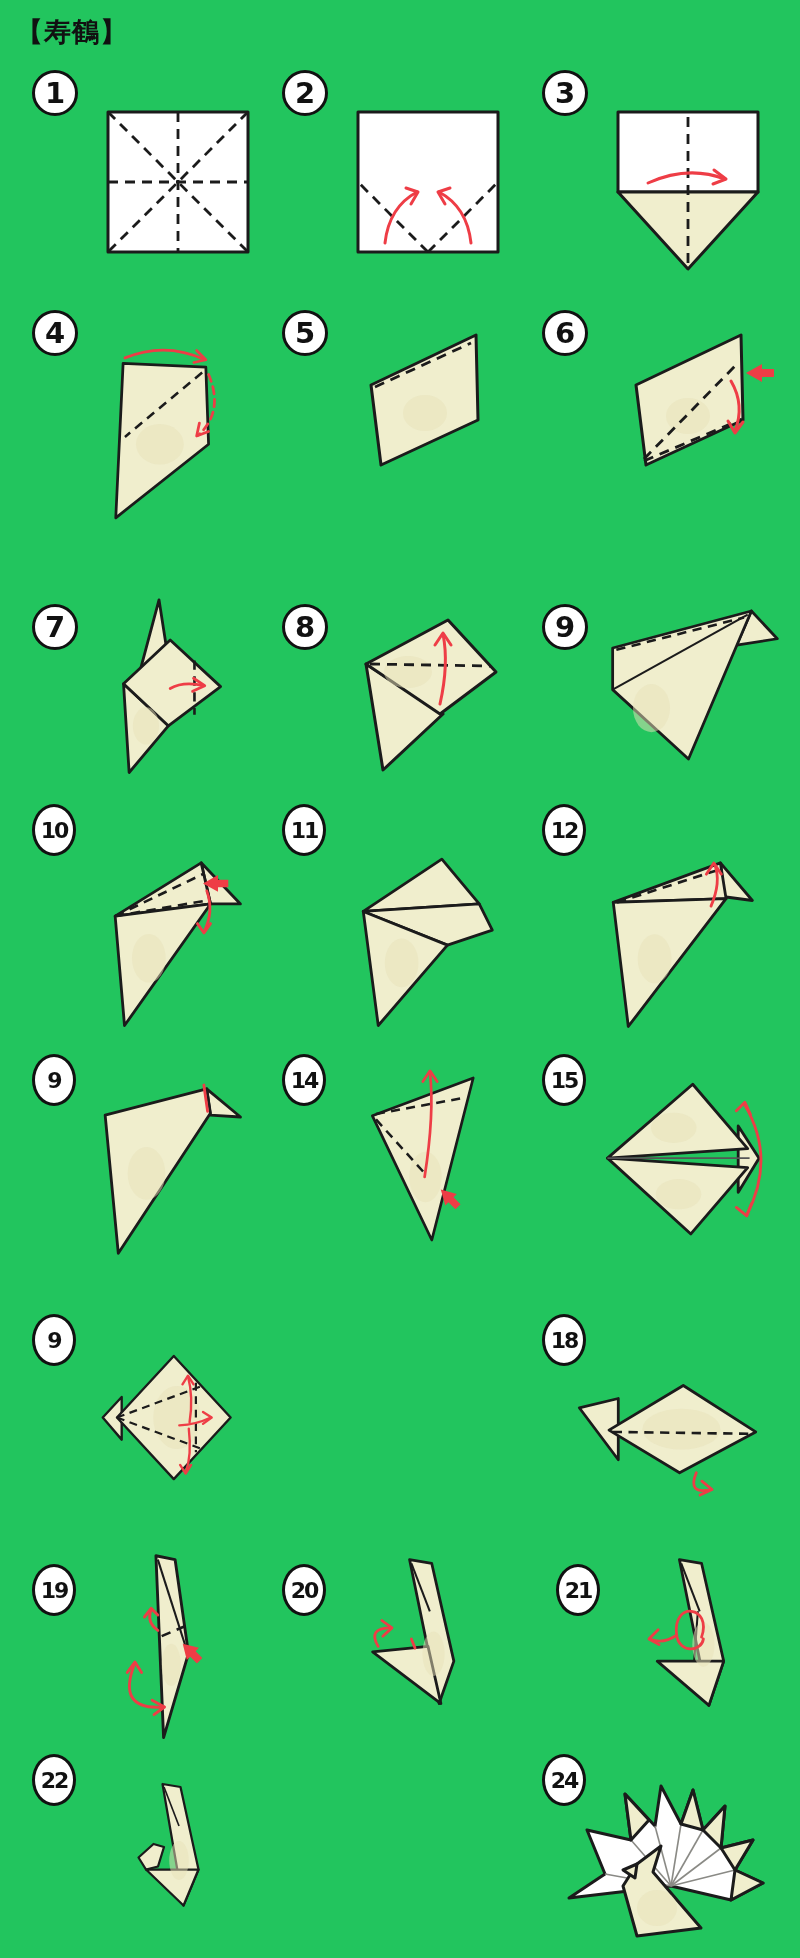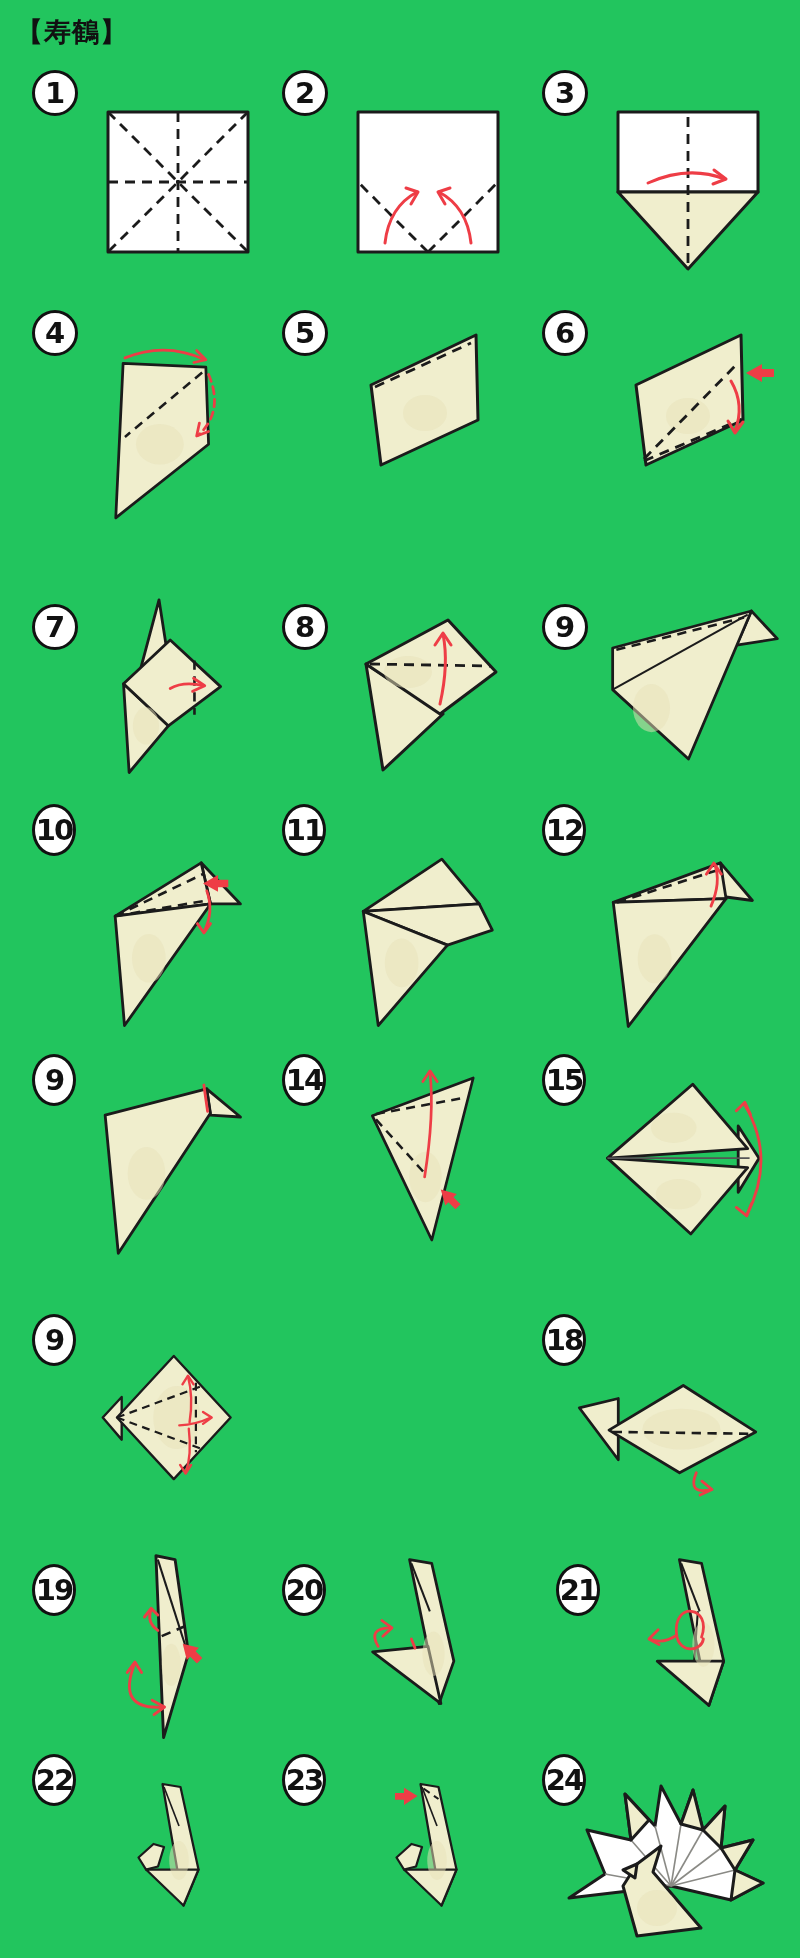--- a/index.html
+++ b/index.html
@@ -6,21 +6,21 @@
     --paper:#f0eecd; --outline:#1b1b1b; --red:#ee3d46; --shade:#e8e1ba; --gray:#8a8a85;
   }
   html,body{margin:0;padding:0;background:#fff;}
   #page{position:relative;width:800px;height:1958px;background:#22c55e;overflow:hidden;
         font-family:"DejaVu Sans",sans-serif;}
   #title{position:absolute;left:16px;top:14px;font-size:27px;font-weight:bold;color:#111;letter-spacing:1px;}
   .cell{position:absolute;width:250px;}
   .badge{position:absolute;left:4px;top:14px;width:46px;height:46px;border:3px solid #111;
          border-radius:50%;display:flex;align-items:center;justify-content:center;
          font-size:29px;font-weight:600;color:#111;box-sizing:border-box;background:#fff;}
-  .badge.wide{width:44px;height:52px;font-size:29px;letter-spacing:-2px;}
+  .badge.wide{width:44px;height:52px;font-size:22px;letter-spacing:-2px;}
   .diag{position:absolute;}
   
   .paper{fill:var(--paper);stroke:var(--outline);stroke-width:3;stroke-linejoin:round;}
   .wpaper{fill:#ffffff;stroke:var(--outline);stroke-width:3;stroke-linejoin:round;}
   .thin{fill:none;stroke:var(--outline);stroke-width:2.2;}
   .crease{fill:none;stroke:var(--outline);stroke-width:2.8;stroke-dasharray:10 7;}
   .red{fill:none;stroke:var(--red);stroke-width:3;stroke-linecap:round;stroke-linejoin:round;}
   .redd{fill:none;stroke:var(--red);stroke-width:3;stroke-linecap:round;stroke-dasharray:8 6;}
   .redf{fill:var(--red);stroke:none;}
   .gray{fill:none;stroke:var(--gray);stroke-width:1.6;}
@@ -410,38 +410,20 @@
       <g>
         <polygon class="paper" points="70,8 94,12 118,122 98,170"></polygon>
         <line class="thin" x1="72" y1="12" x2="92" y2="64"></line>
         <polygon class="paper" points="48,122 118,122 98,170"></polygon>
         <polygon class="paper" points="38,106 58,88 72,92 64,118 48,122"></polygon>
         <ellipse class="shade" cx="92" cy="110" rx="13" ry="26"></ellipse>
       </g>
     </svg>
   </div>
 
-  <div class="cell" style="left:278px;top:1740px;height:218px">
-    <span class="badge wide">23</span>
-    <svg class="diag" style="left:90px;top:38px" width="105" height="150" viewBox="0 0 140 200">
-      <g>
-        <polygon class="paper" points="70,8 94,12 118,122 98,170"></polygon>
-        <line class="thin" x1="72" y1="12" x2="92" y2="64"></line>
-        <polygon class="paper" points="48,122 118,122 98,170"></polygon>
-        <polygon class="paper" points="38,106 58,88 72,92 64,118 48,122"></polygon>
-        <ellipse class="shade" cx="92" cy="110" rx="13" ry="26"></ellipse>
-      </g>
-      <g>
-        <line class="crease" x1="74" y1="14" x2="94" y2="28"></line>
-      </g>
-      <g>
-        <path class="redf" d="M 66 24 l -18 -11 v 7 h -12 v 9 h 12 v 7 z"></path>
-      </g>
-    </svg>
-  </div>
 
   <div class="cell" style="left:538px;top:1740px;height:218px">
     <span class="badge wide">24</span>
     <svg class="diag" style="left:15px;top:38px" width="230" height="175" viewBox="0 0 230 175">
       <g>
         <path class="wpaper" d="M 118 108 L 16 120 L 52 96 L 34 52 L 78 62 L 72 16 L 102 48 L 108 8 L 128 46 L 140 12 L 150 52 L 172 28 L 168 70 L 200 62 L 182 92 L 210 105 L 178 122 Z"></path>
         <g>
           <line class="gray" x1="118" y1="108" x2="52" y2="96"></line>
           <line class="gray" x1="118" y1="108" x2="78" y2="62"></line>
           <line class="gray" x1="118" y1="108" x2="102" y2="48"></line>

